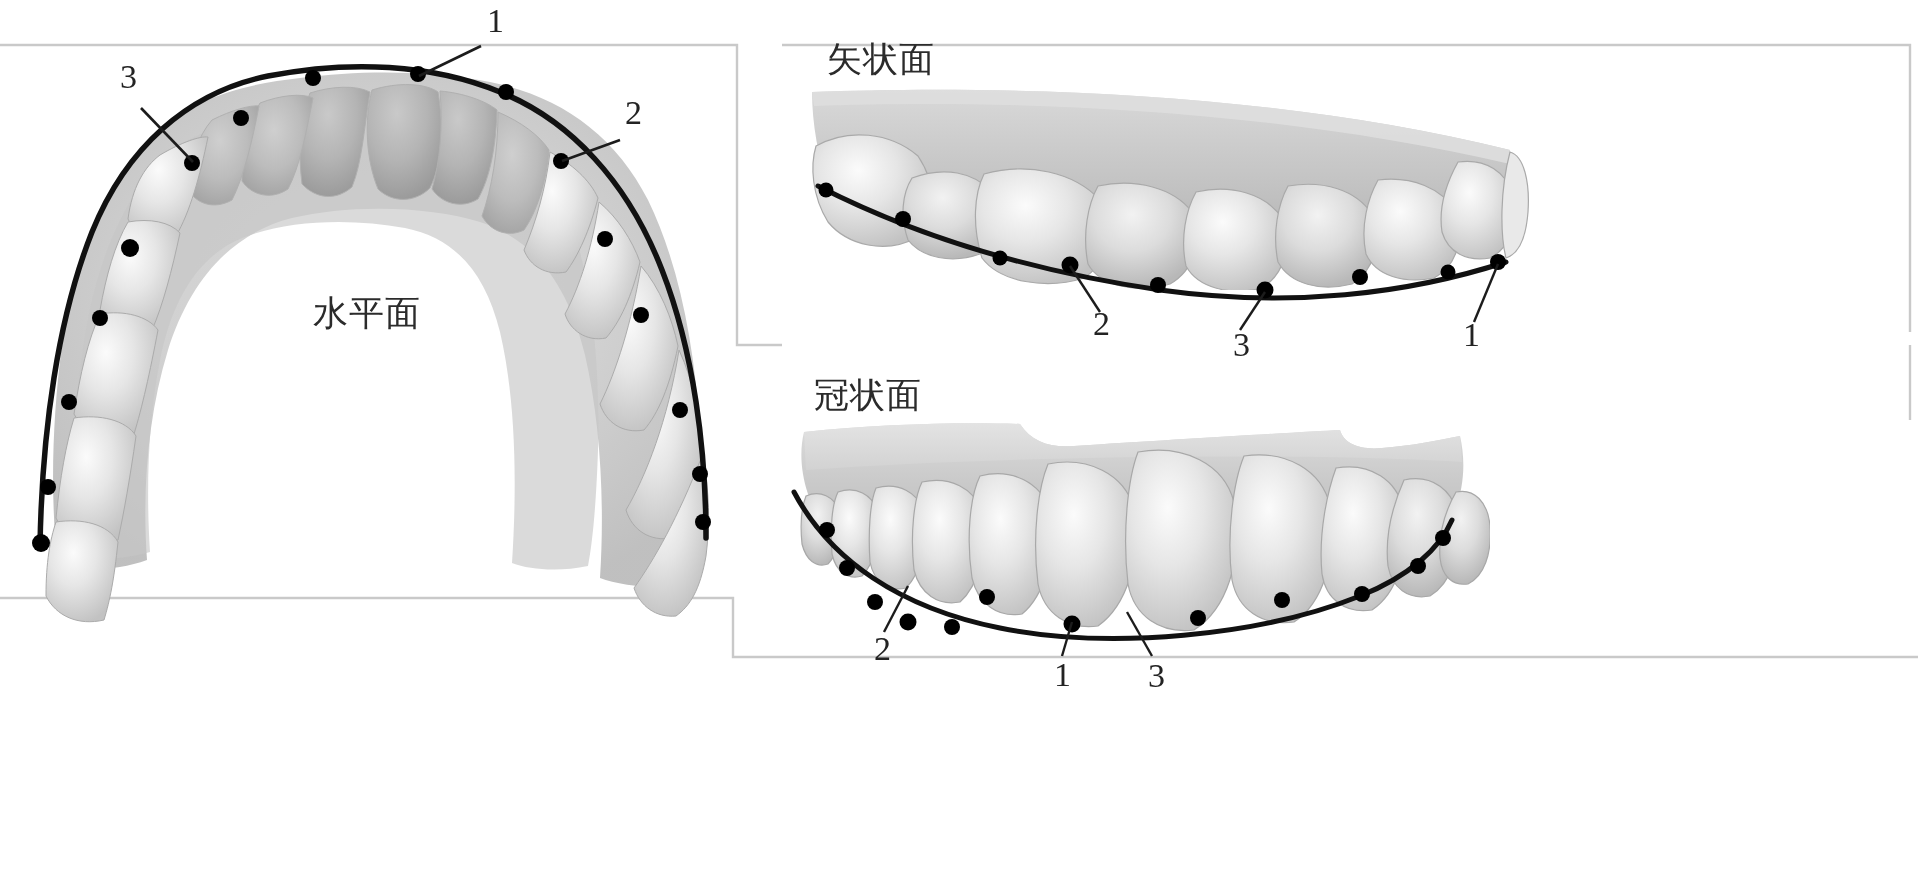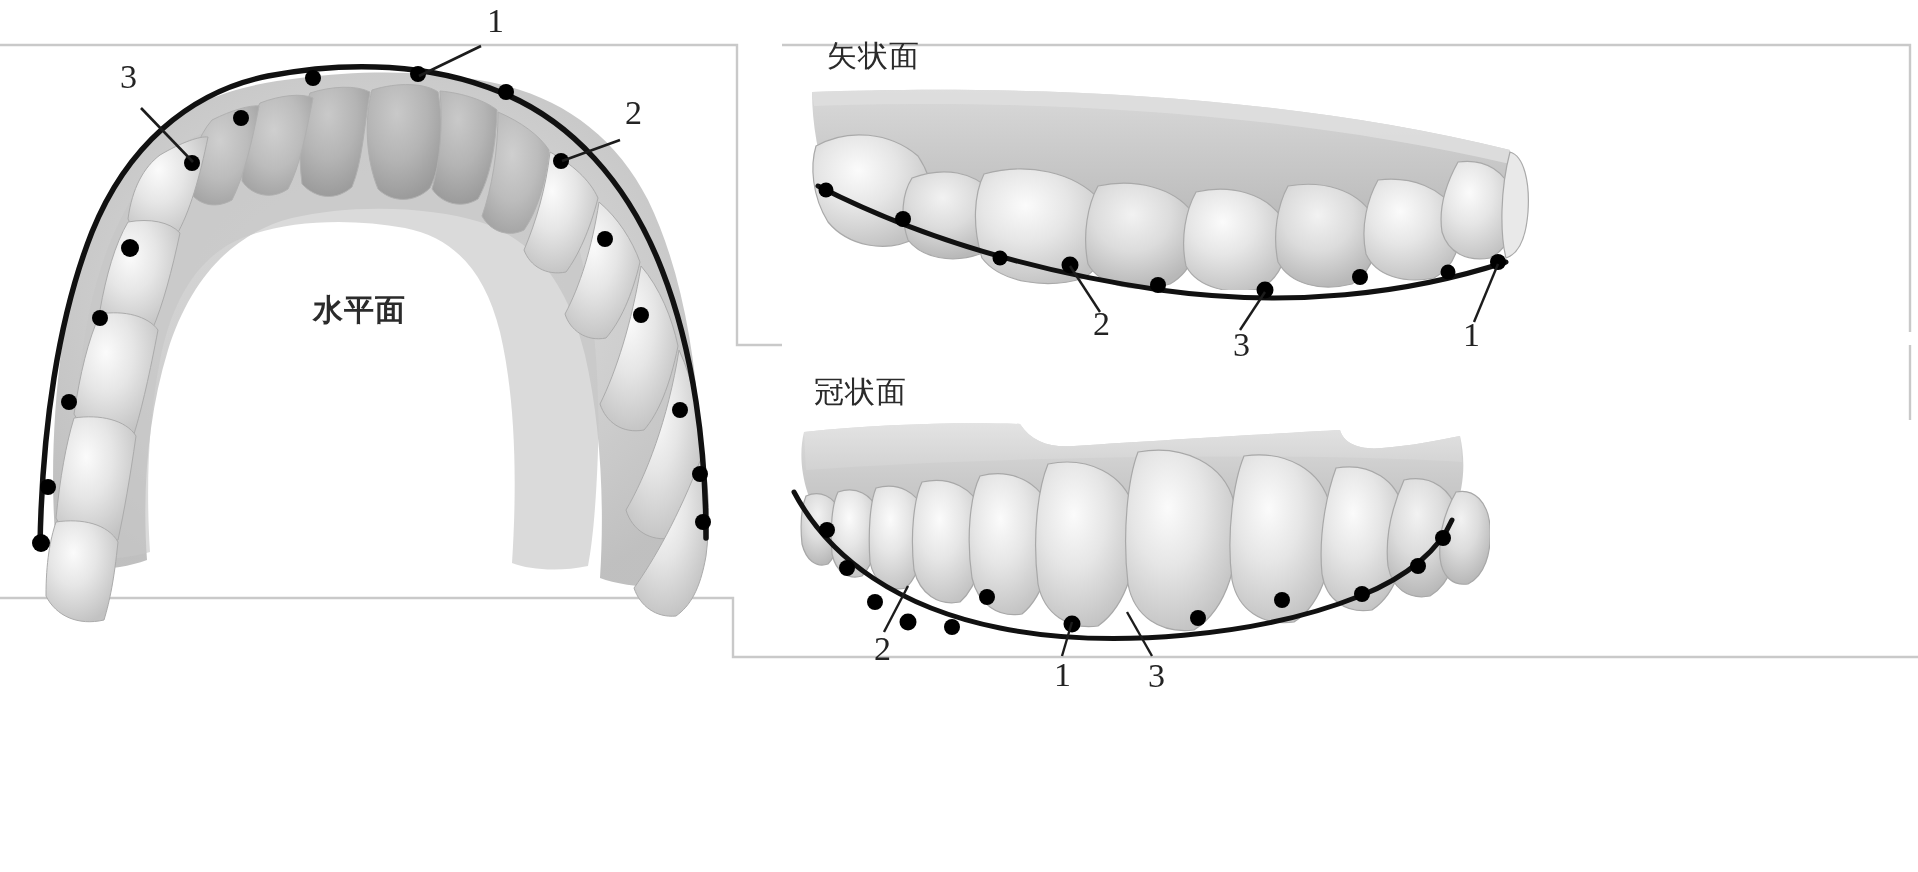--- a/index.html
+++ b/index.html
@@ -17,33 +17,33 @@
     position: absolute; inset: 0;
     width: 1918px; height: 872px;
   }
   .svg-layer {
     position: absolute; top: 0; left: 0;
     width: 1918px; height: 872px;
   }
   .plane-label {
     position: absolute;
     font-family: "DejaVu Sans", "Liberation Sans", sans-serif;
-    font-size: 30px;
+    font-size: 35px;
     color: #2b2b2b;
     white-space: nowrap;
     letter-spacing: 1px;
   }
   .callout-num {
     position: absolute;
     font-family: "Liberation Serif", "DejaVu Serif", serif;
     font-size: 34px;
     color: #232323;
     white-space: nowrap;
   }
-  #lbl-horizontal { left: 313px; top: 290px; font-weight: bold; }
+  #lbl-horizontal { left: 313px; top: 290px; }
   #lbl-sagittal   { left: 827px; top: 36px; }
   #lbl-coronal    { left: 814px; top: 372px; }
 </style>
 </head>
 <body>
 
 <div id="figure-root">
 
   <svg class="svg-layer" viewBox="0 0 1918 872">
     <defs>

